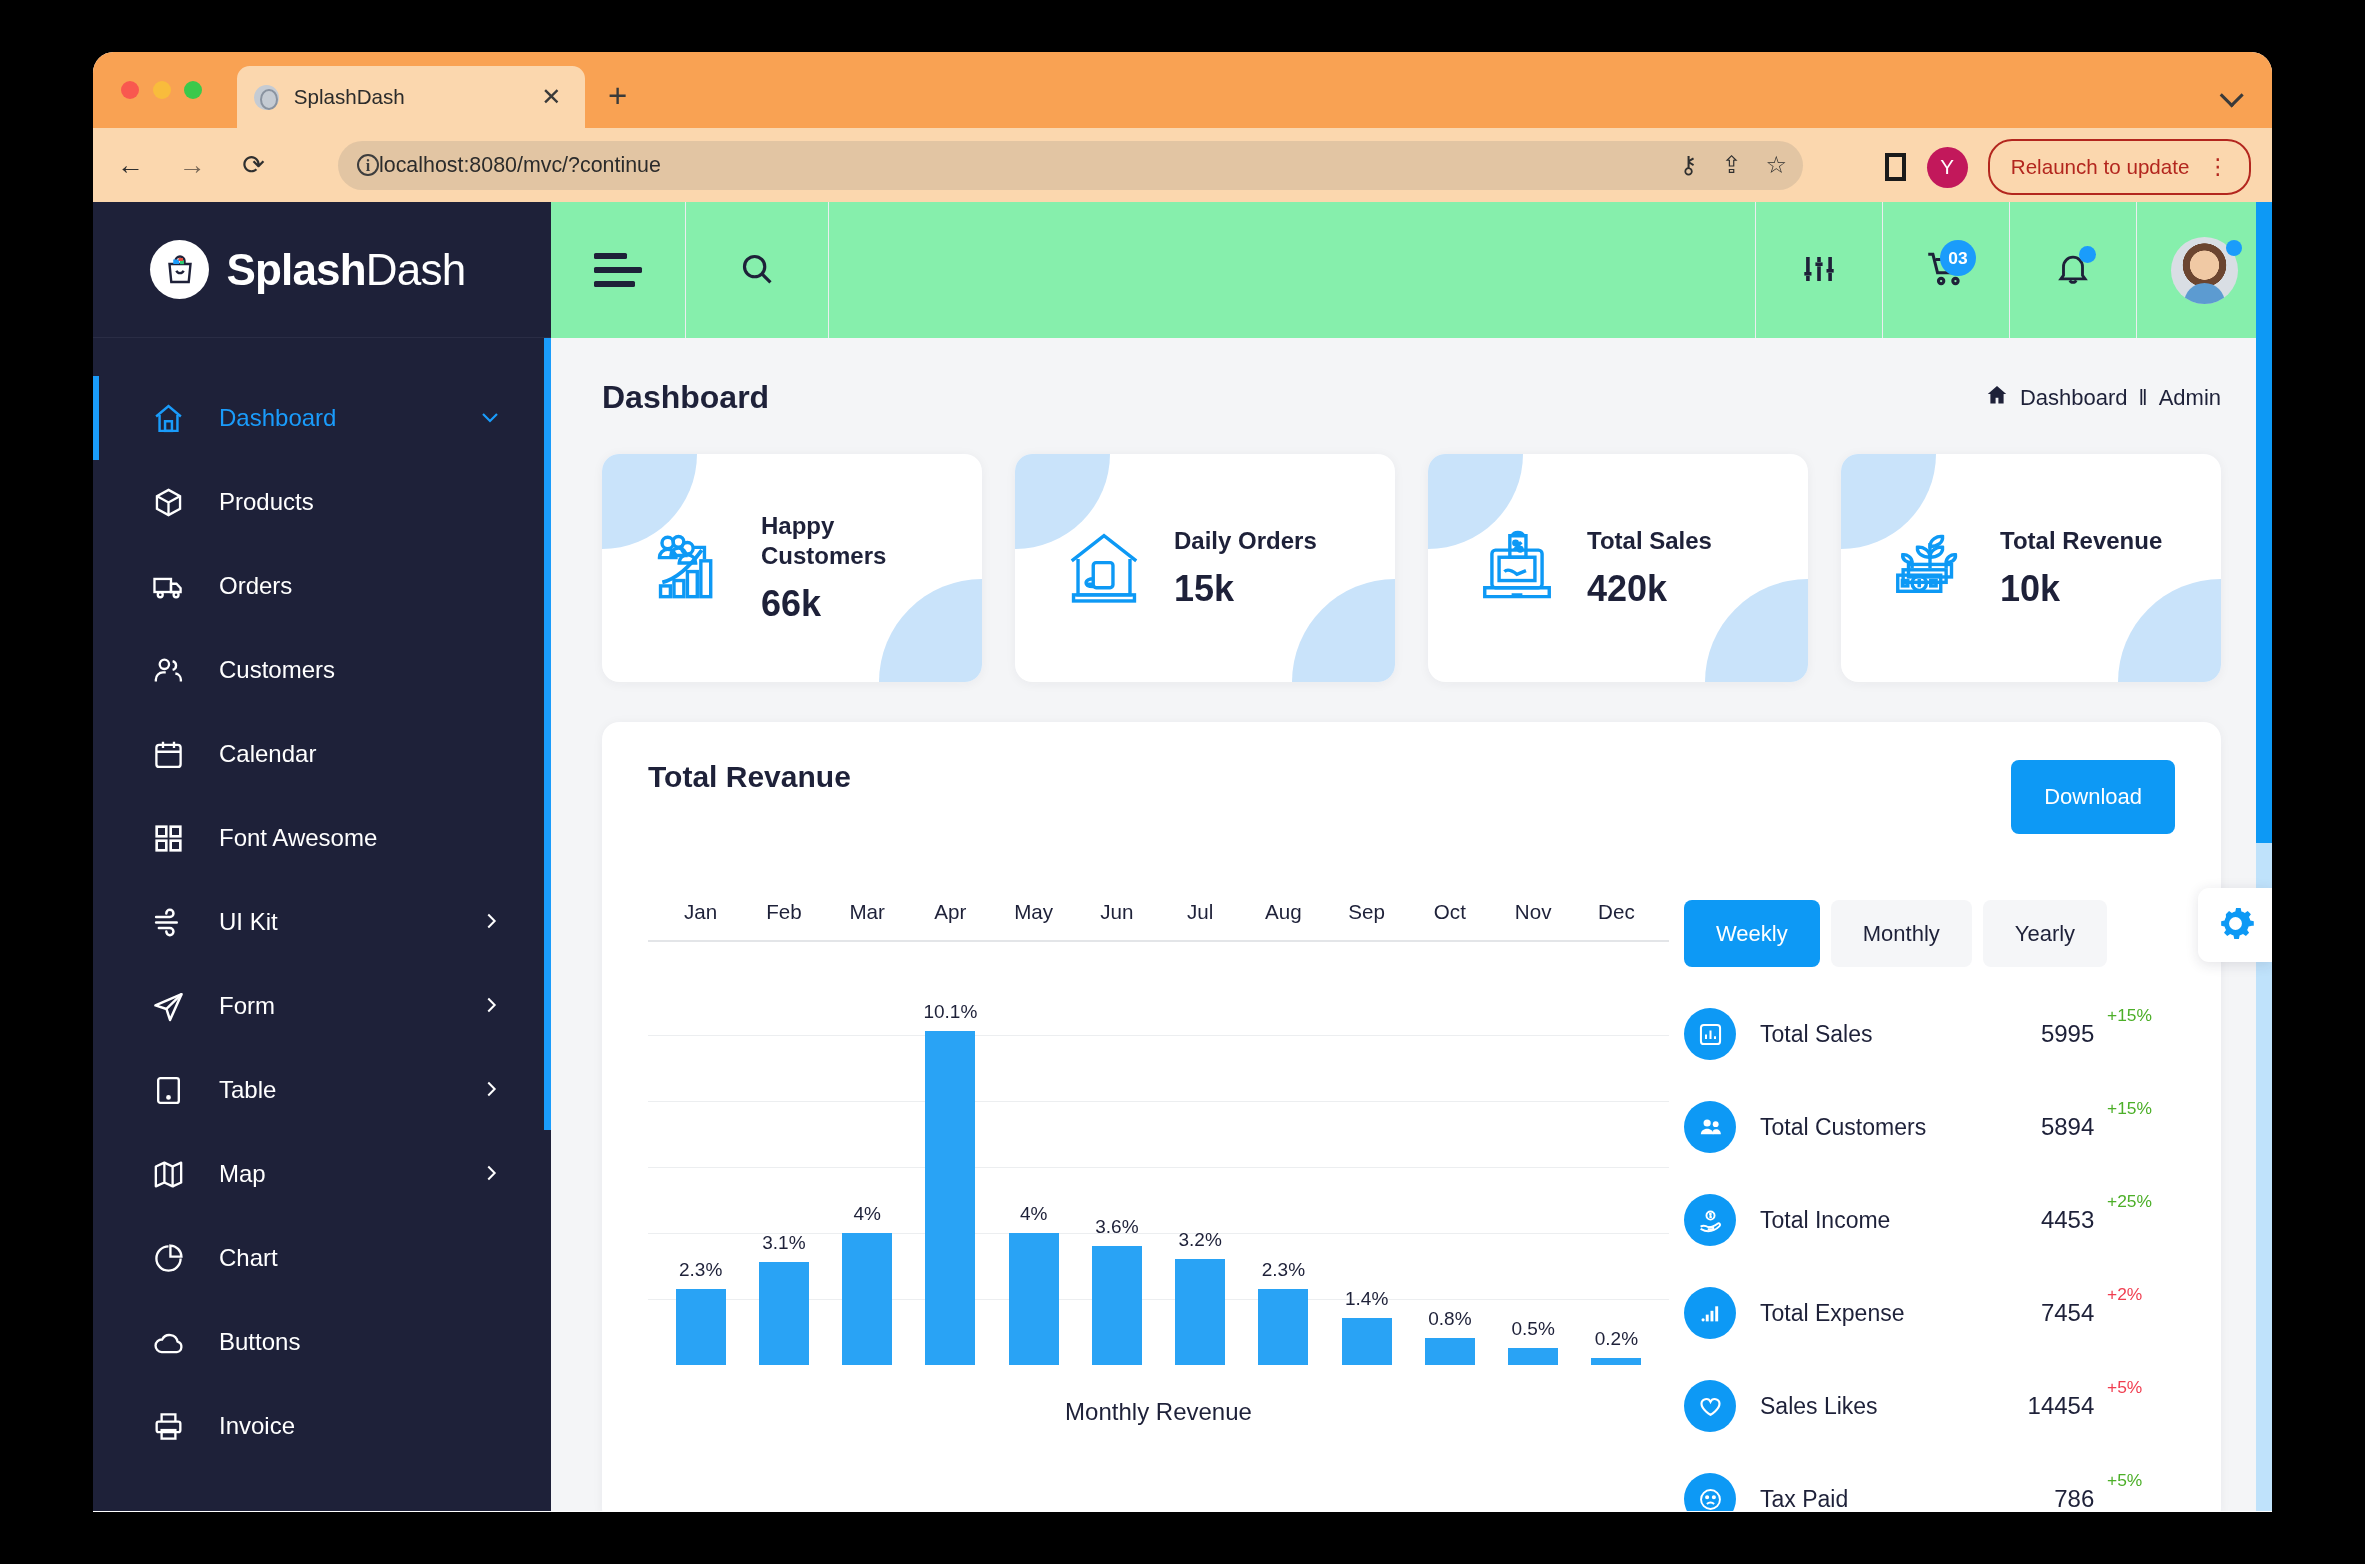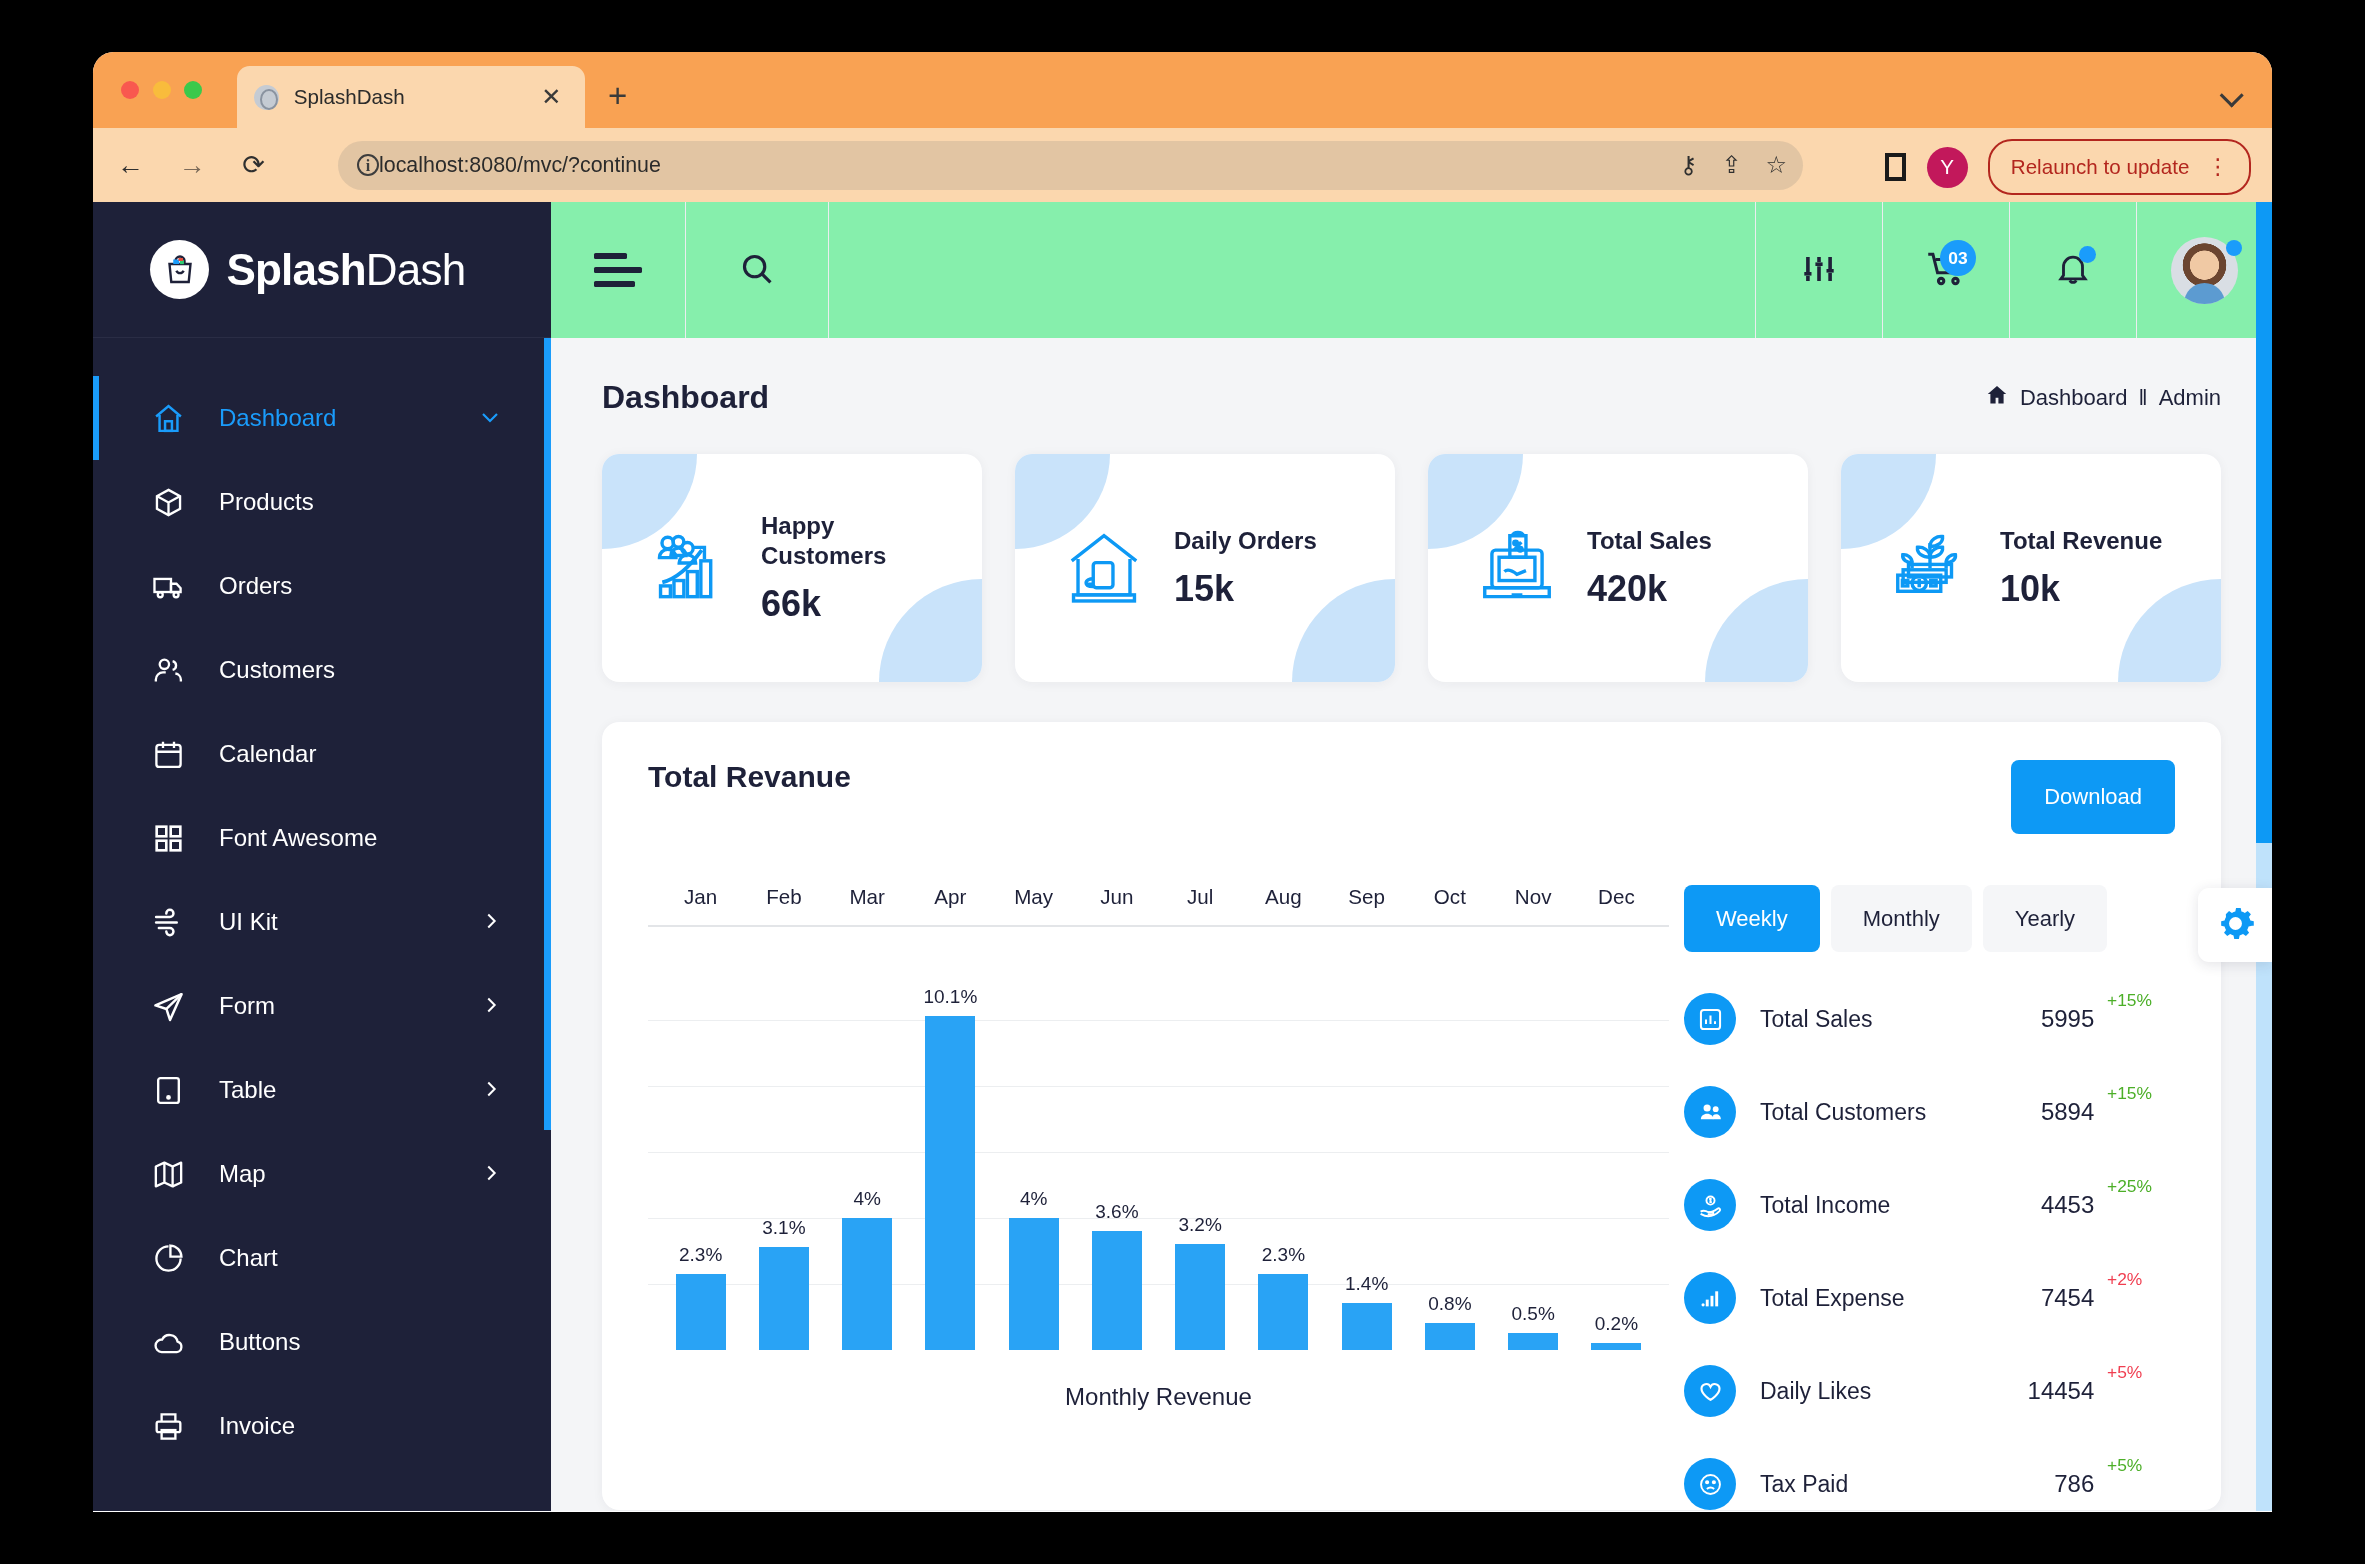--- a/index.html
+++ b/index.html
@@ -202,21 +202,21 @@
     margin-top: 40px; background: #fff; border-radius: 17.4px;
     padding: 38px 46px 0 46px; position: relative; min-height: 586px;
     box-shadow: 0 1.6px 11px rgba(30,33,57,.05);
   }
   .panel-head { display:flex; justify-content: space-between; }
   .panel-title { font-size: 30px; font-weight: 700; color: #1E2139; }
   .dl-btn {
     background: #0D99F5; color: #fff; font-size: 22px;
     border: none; border-radius: 8px; padding: 24px 33px; cursor: pointer;
   }
-  .panel-body { display: flex; gap: 15px; margin-top: 51px; }
+  .panel-body { display: flex; gap: 15px; margin-top: 66px; }
   .chartwrap { flex: 1; position: relative; }
   .months { display: flex; padding: 0 11px; }
   .months span { flex: 1; text-align: center; font-size: 20.6px; color: #1E2139; }
   .months-rule { height: 1.6px; background: #E3E5E8; margin-top: 16px; }
   .plot { position: relative; height: 396px; margin-top: 27px; }
   .grid { position: absolute; inset: 0; }
   .grid i { position: absolute; left: 0; right: 0; height: 1.6px; background: #ECEEF0; }
   .bars { position: absolute; inset: 0; display: flex; align-items: flex-end; padding: 0 11px; }
   .barcol { flex: 1; display:flex; flex-direction:column; align-items:center; justify-content:flex-end; height:100%; }
   .barval { font-size: 19px; color: #1E2139; margin-bottom: 8px; white-space:nowrap; }
@@ -778,21 +778,21 @@
                 <div class="stat-val">7454</div>
                 <div class="stat-delta down">+2%</div>
               </div>
 
               <div class="statrow">
                 <div class="stat-ic">
                     <svg width="27" height="27" viewBox="0 0 24 24" fill="none" stroke="#fff" stroke-width="1.9">
                       <path d="M12 19.4S4 14.6 4 9.6a4.2 4.2 0 0 1 8-1.8 4.2 4.2 0 0 1 8 1.8c0 5-8 9.8-8 9.8z"></path>
                     </svg>
                   </div>
-                <div class="stat-name">Daily Likes</div>
+                <div class="stat-name">Sales Likes</div>
                 <div class="stat-val">14454</div>
                 <div class="stat-delta down">+5%</div>
               </div>
 
               <div class="statrow">
                 <div class="stat-ic">
                     <svg width="27" height="27" viewBox="0 0 24 24" fill="none" stroke="#fff" stroke-width="1.7">
                       <circle cx="12" cy="12" r="8.4"></circle>
                       <circle cx="9" cy="10" r="1" fill="#fff"></circle>
                       <circle cx="15" cy="10" r="1" fill="#fff"></circle>

